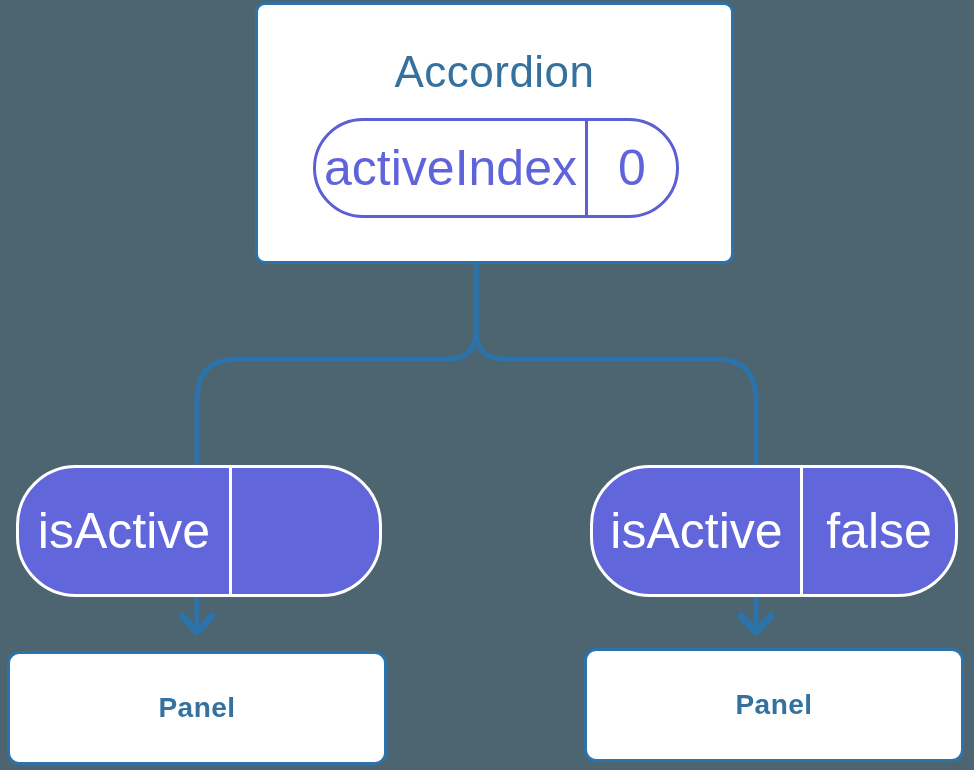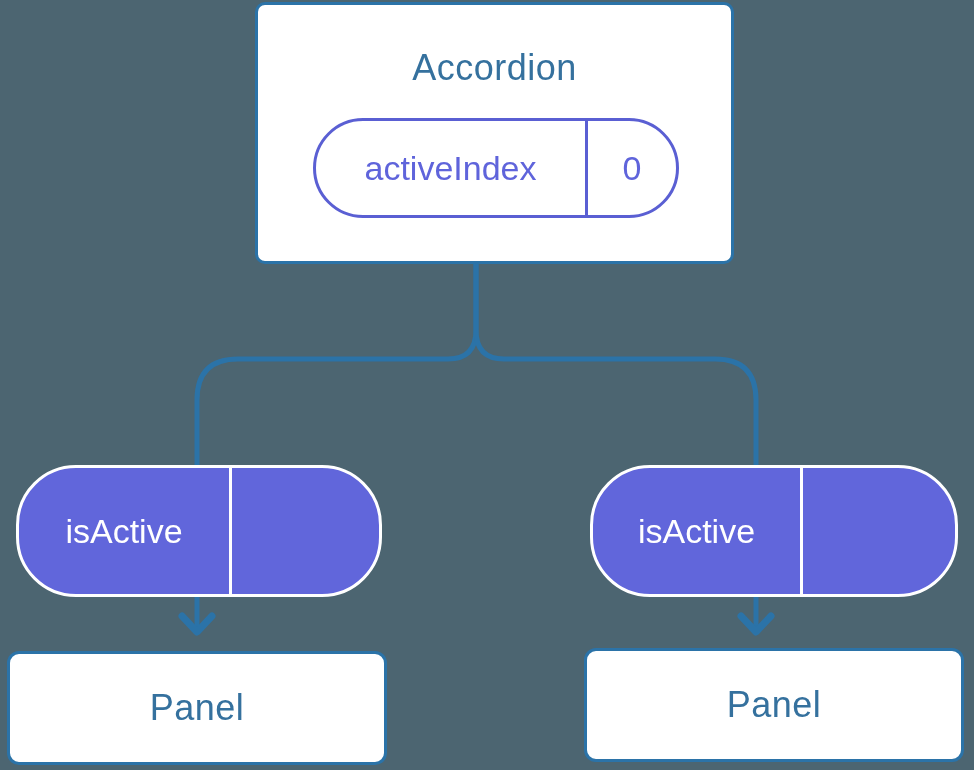--- a/index.html
+++ b/index.html
@@ -35,37 +35,37 @@
     box-sizing: border-box;
     z-index: 2;
   }
   .accordion-box { left: 255px; top: 2px;  width: 479px; height: 262px; }
   .panel-box          { border-radius: 12px; display: flex; align-items: center; justify-content: center; }
   .panel-box.left  { left: 7px;   top: 651px; width: 380px; height: 114px; }
   .panel-box.right { left: 584px; top: 648px; width: 380px; height: 114px; }
 
   .component-title {
     color: #35719E;
-    font-size: 36px;
+    font-size: 44px;
     font-weight: 500;
     letter-spacing: 0.5px;
   }
   .accordion-box .component-title {
     position: absolute;
     top: 42px; left: 0; right: 0;
     text-align: center;
   }
-  .panel-box .component-title { font-size: 36px; }
+  .panel-box .component-title { font-size: 28px; font-weight: bold; }
 
   .pill {
     position: absolute;
     display: flex;
     box-sizing: border-box;
     border-radius: 60px;
-    font-size: 34px;
+    font-size: 50px;
     font-weight: 500;
     z-index: 3;
   }
   .pill .segment {
     display: flex;
     align-items: center;
     justify-content: center;
     box-sizing: border-box;
   }
 
@@ -111,20 +111,21 @@
       <div class="segment value">0</div>
     </div>
   </div>
 
   <div class="pill prop-pill left">
     <div class="segment name">isActive</div>
   </div>
 
   <div class="pill prop-pill right">
     <div class="segment name">isActive</div>
+    <div class="segment value">false</div>
   </div>
 
   <div class="component-box panel-box left">
     <div class="component-title">Panel</div>
   </div>
 
   <div class="component-box panel-box right">
     <div class="component-title">Panel</div>
   </div>
 

